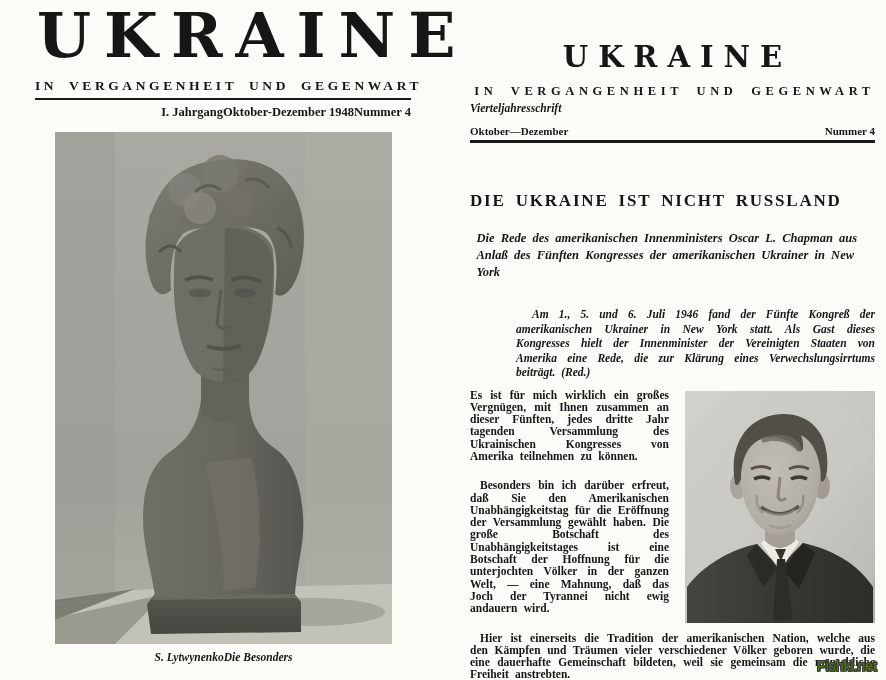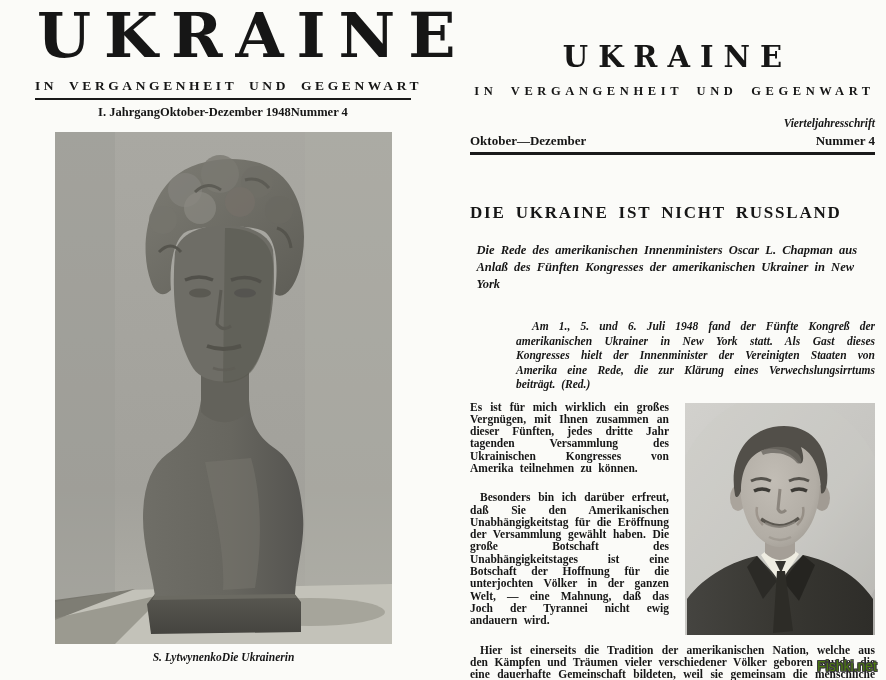--- a/index.html
+++ b/index.html
@@ -28,21 +28,21 @@
   .masthead-sub-left {
     margin-top: 10px;
     font-weight: 700;
     font-size: 13.5px;
     letter-spacing: 3.6px;
     word-spacing: 5px;
     white-space: nowrap;
   }
   .rule-thin { border-top: 2px solid #1a1a1a; margin-top: 4px; }
   .issue-row-left {
-    display: flex; justify-content: center; align-items: baseline;
+    display: flex; justify-content: flex-end; align-items: baseline;
     margin-top: 5px;
     font-weight: 700; font-size: 12.5px;
   }
   .photo-wrap-left { margin-top: 12px; margin-left: 20px; width: 337px; }
   .caption-row {
     margin-top: 7px; margin-left: 20px; width: 337px;
     display: flex; justify-content: center;
     font-style: italic; font-weight: 700; font-size: 11.5px;
   }
 
@@ -60,28 +60,28 @@
   }
   .masthead-sub-right {
     margin-top: 11px;
     text-align: center;
     font-weight: 700; font-size: 12.5px;
     letter-spacing: 4.6px; word-spacing: 6px;
     margin-right: -4px;
     white-space: nowrap;
   }
   .periodical-type {
-    text-align: right;
+    text-align: left;
     font-style: italic; font-weight: 700; font-size: 11.5px;
-    margin-top: 18px;
+    margin-top: 3px;
   }
   .issue-row-right {
     display: flex; justify-content: space-between; align-items: baseline;
-    margin-top: 4px;
-    font-weight: 700; font-size: 13px;
+    margin-top: 11px;
+    font-weight: 700; font-size: 11px;
   }
   .rule-thick { border-top: 3px solid #1a1a1a; margin-top: 3px; }
   .article-title {
     margin-top: 48px;
     text-align: left;
     font-weight: 700; font-size: 17px;
     letter-spacing: 1.8px; word-spacing: 4px;
     white-space: nowrap;
   }
   .article-subtitle {
@@ -231,21 +231,21 @@
       <ellipse cx="145" cy="161" rx="11" ry="4.5" fill="#5a5952"></ellipse>
       <ellipse cx="190" cy="161" rx="11" ry="4.5" fill="#555450"></ellipse>
       <path d="M166,158 L162,192 Q168,200 176,194" stroke="#5b5a53" stroke-width="3" fill="none"></path>
       <path d="M152,214 Q168,220 186,214" stroke="#53524b" stroke-width="4" fill="none"></path>
       <path d="M158,236 Q168,240 180,236" stroke="#5e5d56" stroke-width="2.5" fill="none" opacity="0.7"></path>
     </svg>
   </div>
 
   <div class="caption-row">
     <span>S. Lytwynenko</span>
-    <span>Die Ukrainerin</span>
+    <span>Die Besonders</span>
   </div>
 </div>
 
 <div class="page" id="right-page">
 
   <div class="masthead-small">UKRAINE</div>
 
   <div class="masthead-sub-right">IN VERGANGENHEIT UND GEGENWART</div>
 
   <div class="periodical-type">Vierteljahresschrift</div>
@@ -254,21 +254,21 @@
     <span>Oktober—Dezember</span>
     <span>Nummer 4</span>
   </div>
 
   <div class="rule-thick"></div>
 
   <div class="article-title">DIE UKRAINE IST NICHT RUSSLAND</div>
 
   <div class="article-subtitle">Die Rede des amerikanischen Innenministers Oscar L. Chapman aus Anlaß des Fünften Kongresses der amerikanischen Ukrainer in New York</div>
 
-  <div class="editorial-note">Am 1., 5. und 6. Juli 1948 fand der Fünfte Kongreß der amerikanischen Ukrainer in New York statt. Als Gast dieses Kongresses hielt der Innenminister der Vereinigten Staaten von Amerika eine Rede, die zur Klärung eines Verwechslungsirrtums beiträgt. (Red.)</div>
+  <div class="editorial-note">Am 1., 5. und 6. Juli 1946 fand der Fünfte Kongreß der amerikanischen Ukrainer in New York statt. Als Gast dieses Kongresses hielt der Innenminister der Vereinigten Staaten von Amerika eine Rede, die zur Klärung eines Verwechslungsirrtums beiträgt. (Red.)</div>
 
   <div class="article-body">
 
     <div class="float-photo">
       <svg width="190" height="232" viewBox="0 0 190 232">
         <defs>
           <linearGradient id="pBg" x1="0" y1="0" x2="1" y2="1">
             <stop offset="0" stop-color="#d2d1cd"></stop>
             <stop offset="0.6" stop-color="#c6c5c1"></stop>
             <stop offset="1" stop-color="#aeada9"></stop>

